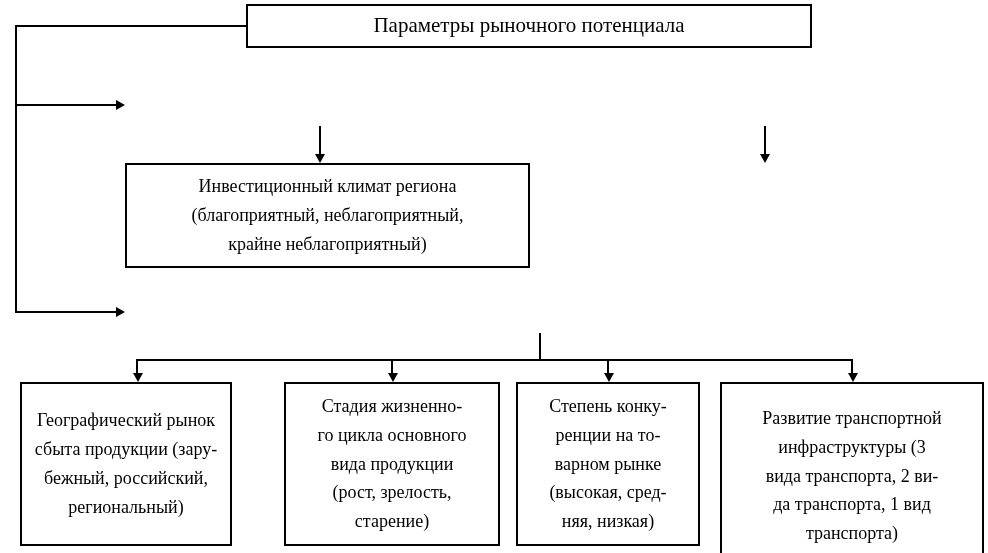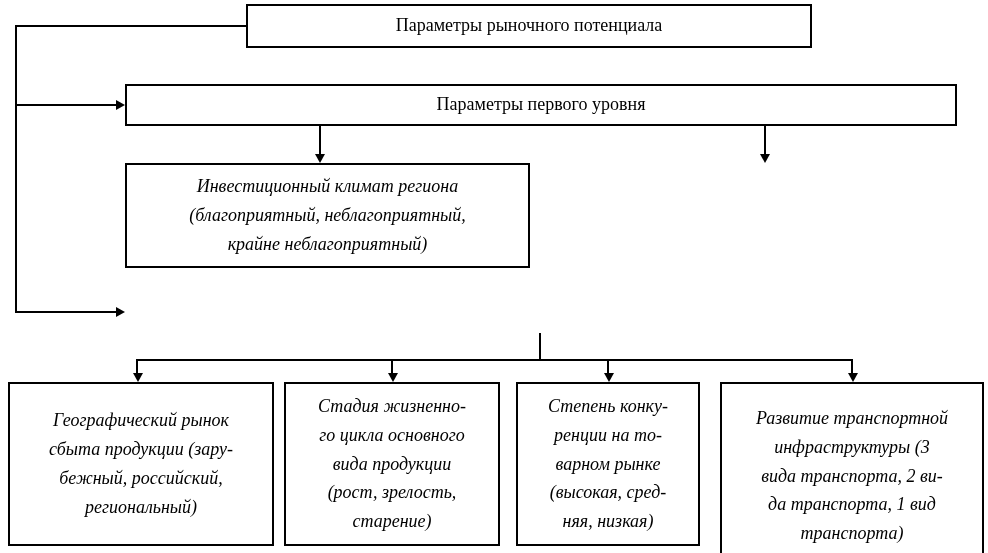--- a/index.html
+++ b/index.html
@@ -15,24 +15,24 @@
   .box {
     position: absolute;
     border: 2px solid #000;
     background: #fff;
     display: flex;
     align-items: center;
     justify-content: center;
     text-align: center;
   }
   .box span { display: block; white-space: pre-line; }
-  .header-box { font-size: 18px; justify-content: center; }
+  .header-box { font-size: 21px; justify-content: center; }
   .header-box span { line-height: 1.2; }
   .content-box { font-size: 18px; padding: 4px 8px; }
-  .content-box span { line-height: 1.6; font-style: italic; }
+  .content-box span { line-height: 1.6; }
   .hline, .vline { position: absolute; background: #000; }
   .hline { height: 2px; }
   .vline { width: 2px; }
   .arr-r {
     position: absolute; width: 0; height: 0;
     border-top: 5px solid transparent;
     border-bottom: 5px solid transparent;
     border-left: 9px solid #000;
   }
   .arr-d {
@@ -53,23 +53,20 @@
 
   <div class="hline" style="left:15px; top:25px; width:231px;"></div>
   <div class="vline" style="left:15px; top:25px; height:288px;"></div>
 
   <div class="hline" style="left:15px; top:104px; width:102px;"></div>
   <div class="arr-r" style="left:116px; top:100px;"></div>
 
   <div class="hline" style="left:15px; top:311px; width:102px;"></div>
   <div class="arr-r" style="left:116px; top:307px;"></div>
 
-  <div class="box header-box" style="left:125px; top:84px; width:832px; height:42px;">
-    <span>Параметры первого уровня</span>
-  </div>
 
   <div class="vline" style="left:319px; top:126px; height:29px;"></div>
   <div class="arr-d" style="left:315px; top:154px;"></div>
   <div class="vline" style="left:764px; top:126px; height:29px;"></div>
   <div class="arr-d" style="left:760px; top:154px;"></div>
 
   <div class="box content-box" style="left:125px; top:163px; width:405px; height:105px;">
     <span>Инвестиционный климат региона
 (благоприятный, неблагоприятный,
 крайне неблагоприятный)</span>
@@ -84,21 +81,21 @@
 
   <div class="vline" style="left:391px; top:359px; height:15px;"></div>
   <div class="arr-d" style="left:388px; top:373px;"></div>
 
   <div class="vline" style="left:607px; top:359px; height:15px;"></div>
   <div class="arr-d" style="left:604px; top:373px;"></div>
 
   <div class="vline" style="left:851px; top:359px; height:15px;"></div>
   <div class="arr-d" style="left:848px; top:373px;"></div>
 
-  <div class="box content-box" style="left:8px; top:382px; width:266px; height:164px;">
+  <div class="box content-box" style="left:20px; top:382px; width:212px; height:164px;">
     <span>Географический рынок
 сбыта продукции (зару-
 бежный, российский,
 региональный)</span>
   </div>
   <div class="box content-box" style="left:516px; top:382px; width:184px; height:164px;">
     <span>Степень конку-
 ренции на то-
 варном рынке
 (высокая, сред-

